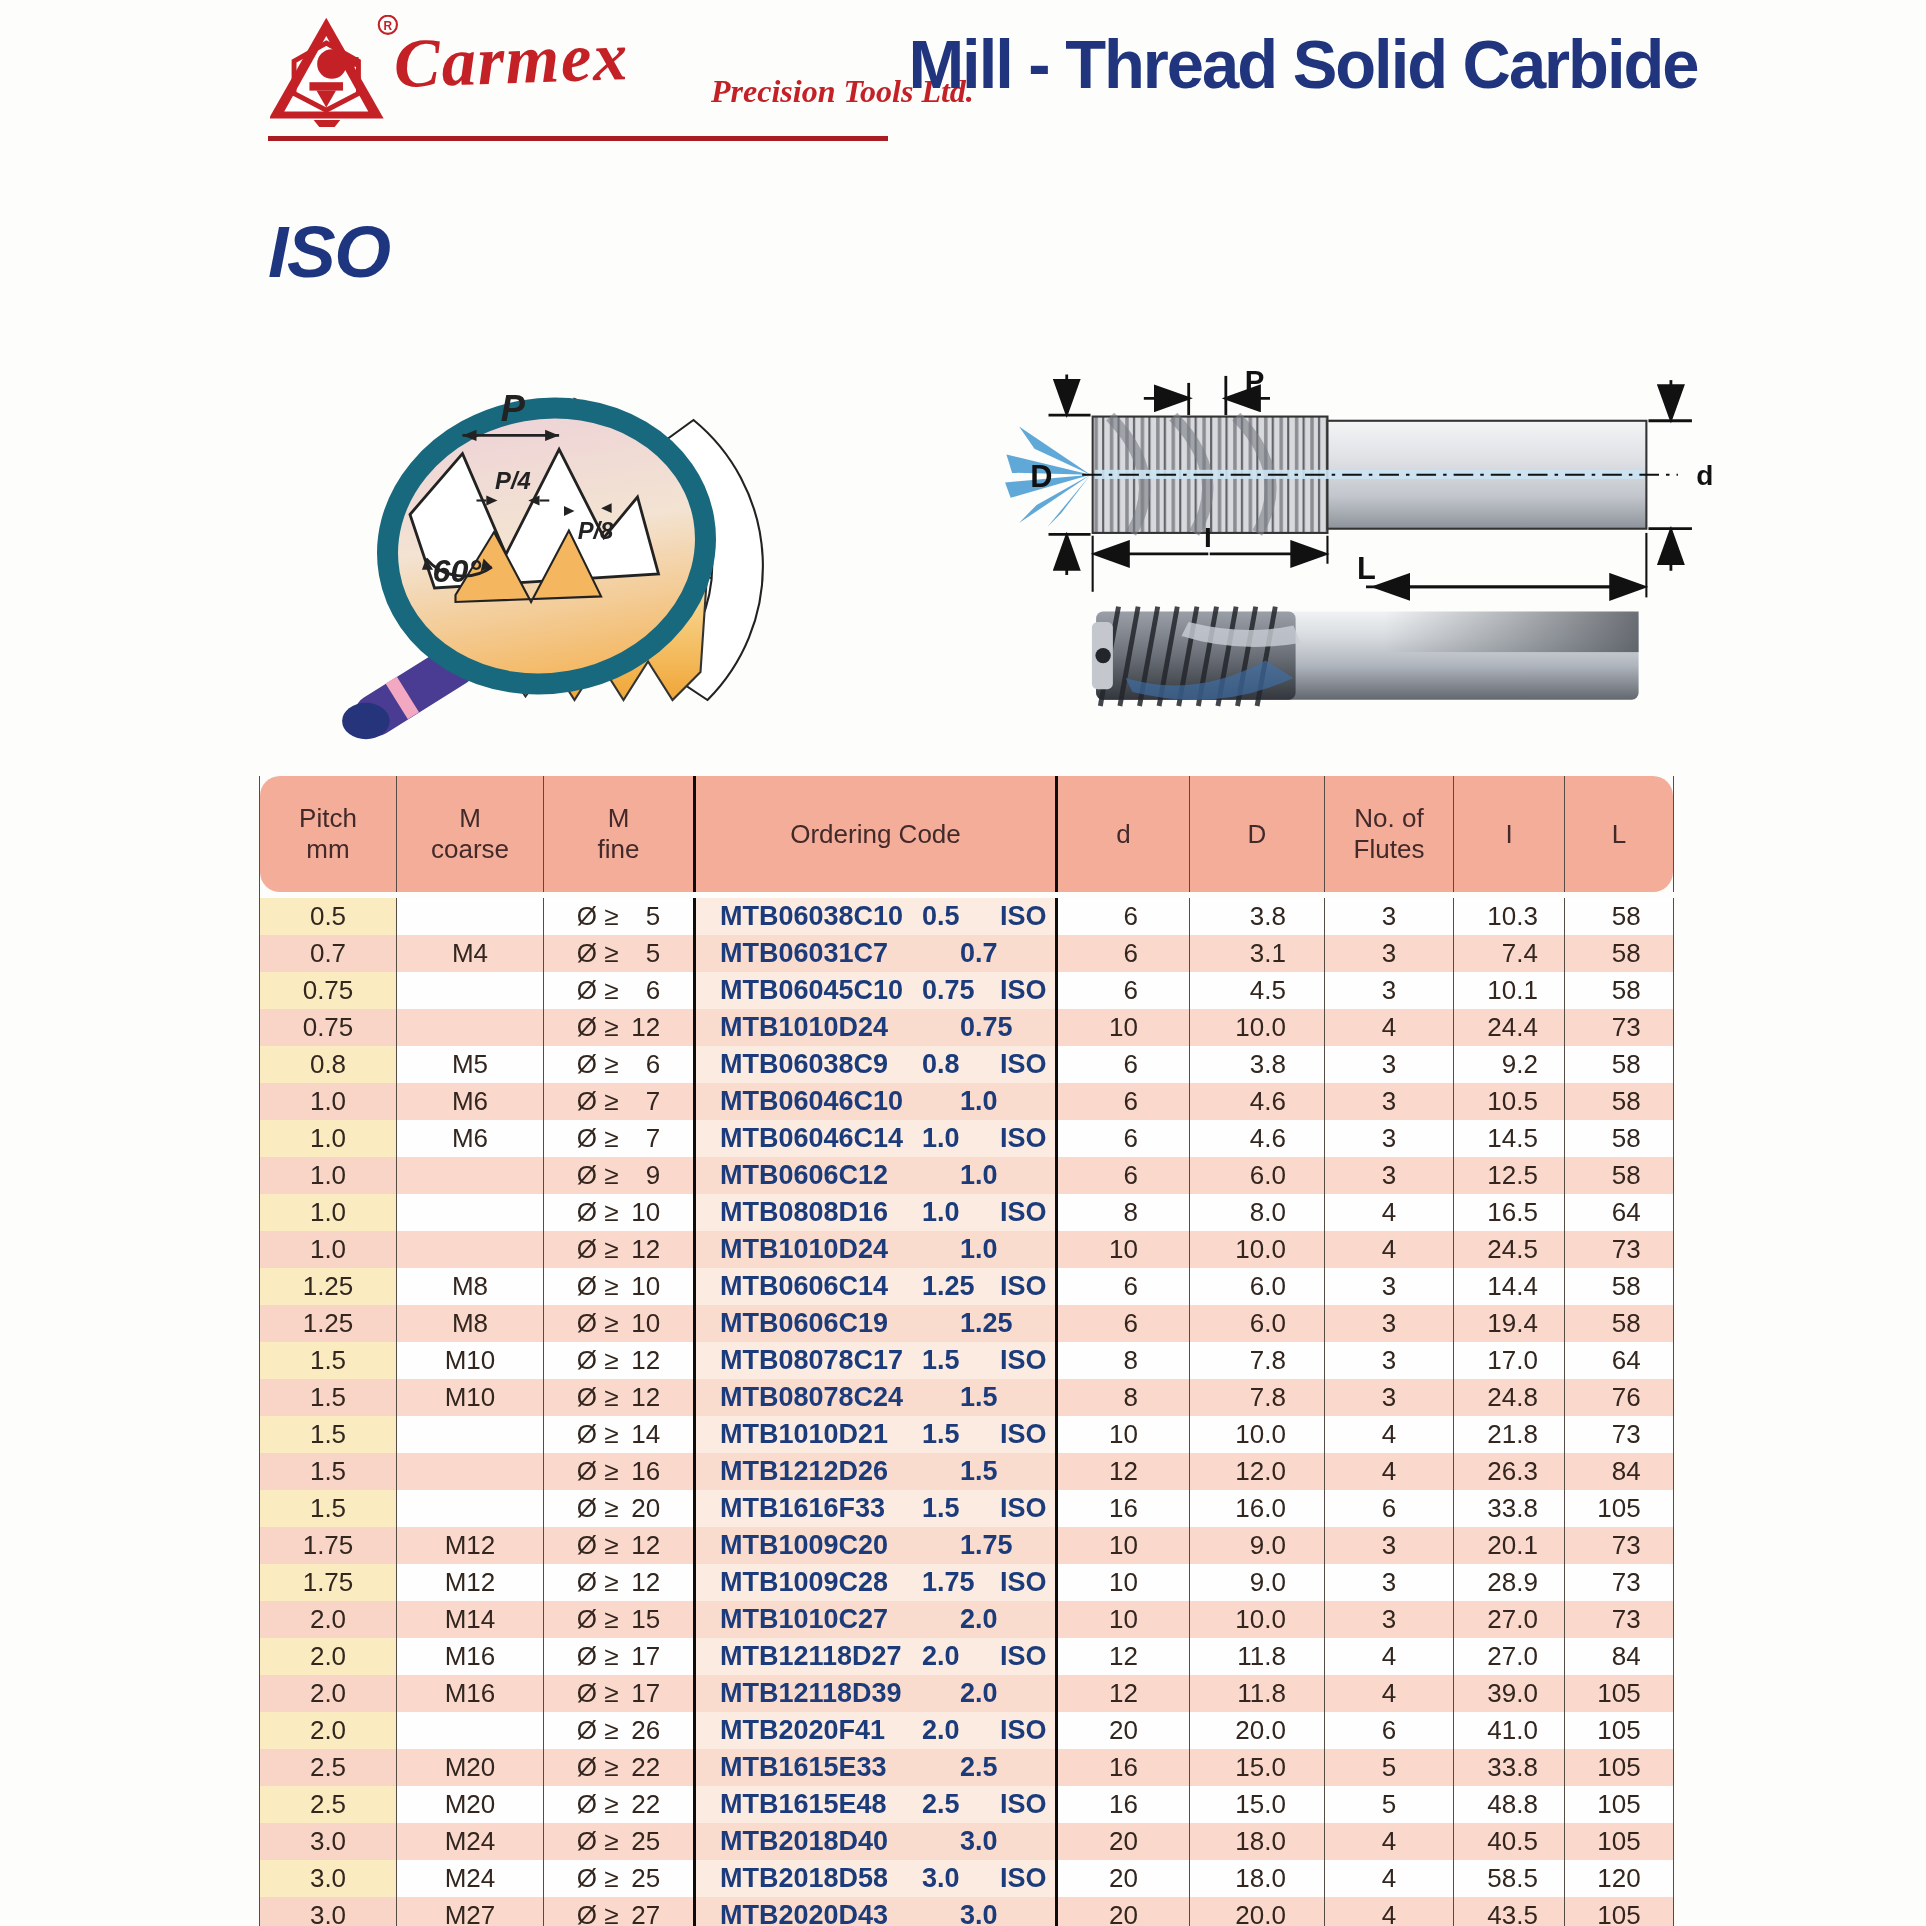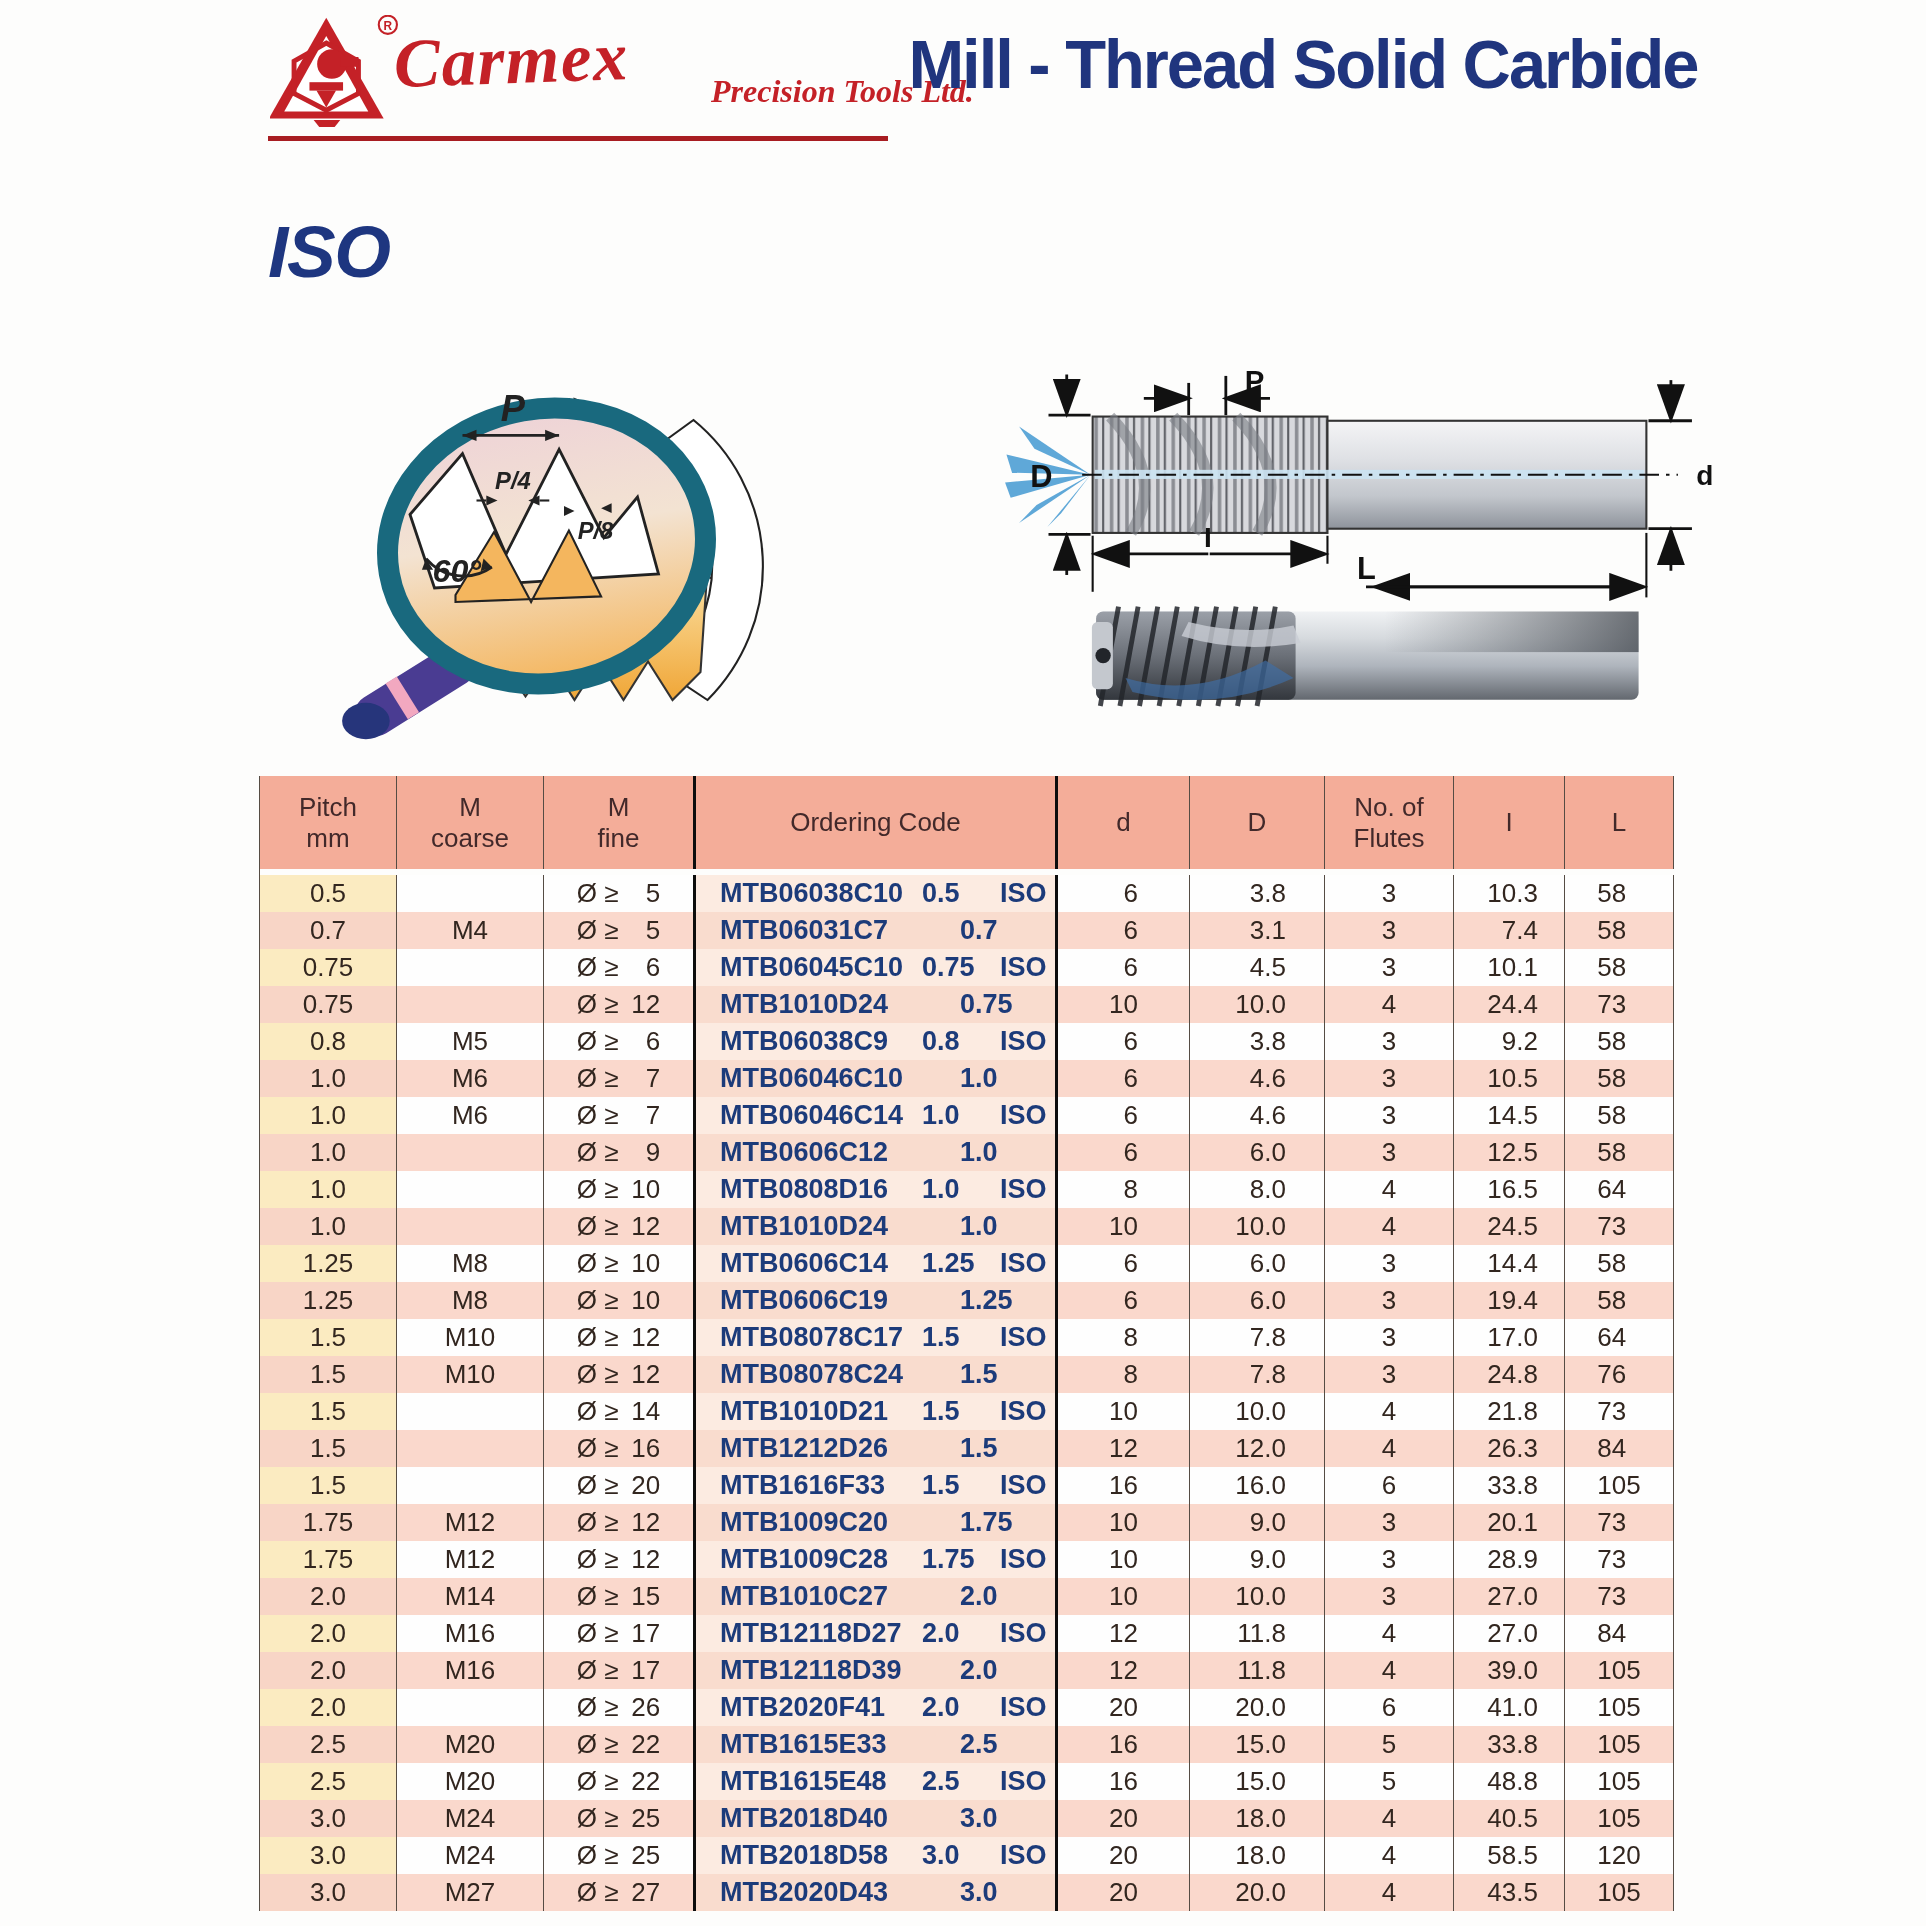--- a/index.html
+++ b/index.html
@@ -23,41 +23,41 @@
   .sub2{position:absolute;left:268px;top:314px;font-size:35px;font-weight:bold;color:#e77b21;letter-spacing:-0.7px;}
 
   
   .mag-ill{position:absolute;left:245px;top:371px;}
   .tool-diag{position:absolute;left:970px;top:366px;}
   .tool-photo{position:absolute;left:1083px;top:594px;}
 
   
   .tbl{position:absolute;left:259px;top:776px;width:1413px;border-left:1.4px solid #554c44;}
   .thead,.trow{display:grid;grid-template-columns:137px 147px 152px 362px 132px 135px 129px 111px 109px;}
-  .thead{height:93px;margin-bottom:5.6px;background:#f4ad99;}
+  .thead{height:116px;margin-bottom:5.6px;background:#f4ad99;border-radius:20px;}
   .th{display:flex;flex-direction:column;align-items:center;justify-content:center;
       font-size:26px;line-height:31px;color:#42292a;border-right:1.4px solid #554c44;box-sizing:border-box;}
   .trow{height:37px;}
   .td{display:flex;align-items:center;justify-content:center;font-size:26px;color:#32261f;
       border-right:1.4px solid #554c44;box-sizing:border-box;}
   .c2r,.c3r{border-right:3.5px solid #0d0d0d !important;}
   .odd .td{background:#fefefe;}
   .even .td{background:#fad8cc;}
   .odd .c0{background:#fbebc1;}
   .even .c0{background:#f8d5c6;}
   .odd .c3{background:#fcebe1;}
   .even .c3{background:#f9dcce;gap:38px;}
   .c3{justify-content:flex-start;padding-left:24px;color:#1c3b7a;font-weight:bold;font-size:27px;}
   .code{min-width:202px;display:inline-block;}
   .cp{min-width:78px;display:inline-block;}
   .dia-prefix{margin-right:9.8px;}
   .dia-num{display:inline-block;width:2.2ch;text-align:right;}
   .num2{display:inline-block;width:2ch;text-align:right;}
   .num4{display:inline-block;width:4ch;text-align:right;}
-  .num3{display:inline-block;width:3ch;}
+  .num3{display:inline-block;width:3ch;text-align:right;}
 </style>
 </head>
 <body>
 
 <div class="page">
 
   <svg class="logo" width="130" height="112" viewBox="0 0 185 160">
     <polygon points="80,4 162,148 -2,148" fill="#c42127"></polygon>
     <polygon points="80,30 140,138 20,138" fill="#ffffff"></polygon>
     <polygon points="80,40 126,66 126,112 80,136 34,112 34,66" fill="none" stroke="#c42127" stroke-width="7"></polygon>

